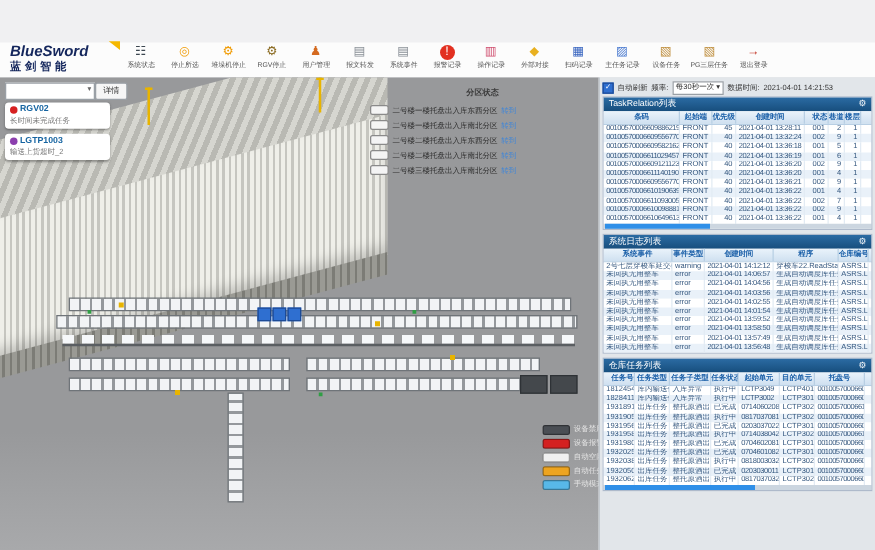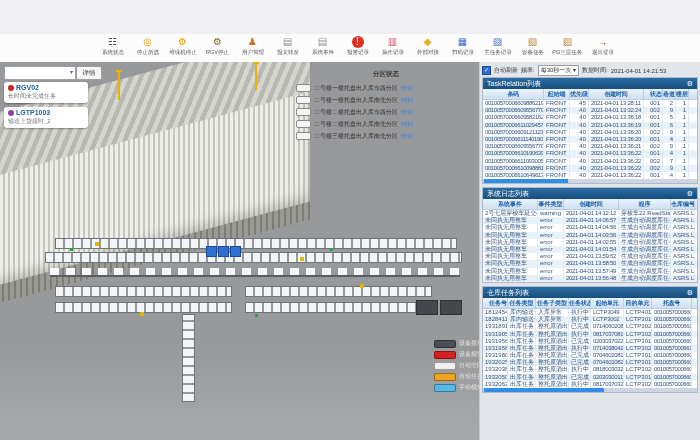--- a/index.html
+++ b/index.html
@@ -101,20 +101,24 @@
   .t3 .th:nth-child(5),.t3 .td:nth-child(5){width:33px;letter-spacing:-.3px;}
   .t3 .th:nth-child(6),.t3 .td:nth-child(6){width:28px;}
   .t3 .th:nth-child(7),.t3 .td:nth-child(7){width:40px;letter-spacing:-.4px;}
 </style>
 </head>
 <body>
 
 <div class="top-strip"></div>
 
 <div class="toolbar">
+  <div class="logo">
+    <div class="en"><span>BlueSword</span><span class="wedge"></span></div>
+    <div class="cn">蓝剑智能</div>
+  </div>
   <div class="tool-items">
 
       <div class="tb-item">
         <span class="tb-icon" style="color: rgb(60, 70, 80);">☷</span>
         <span class="tb-label">系统状态</span>
       </div>
 
       <div class="tb-item">
         <span class="tb-icon" style="color: rgb(240, 154, 0);">◎</span>
         <span class="tb-label">停止所选</span>

